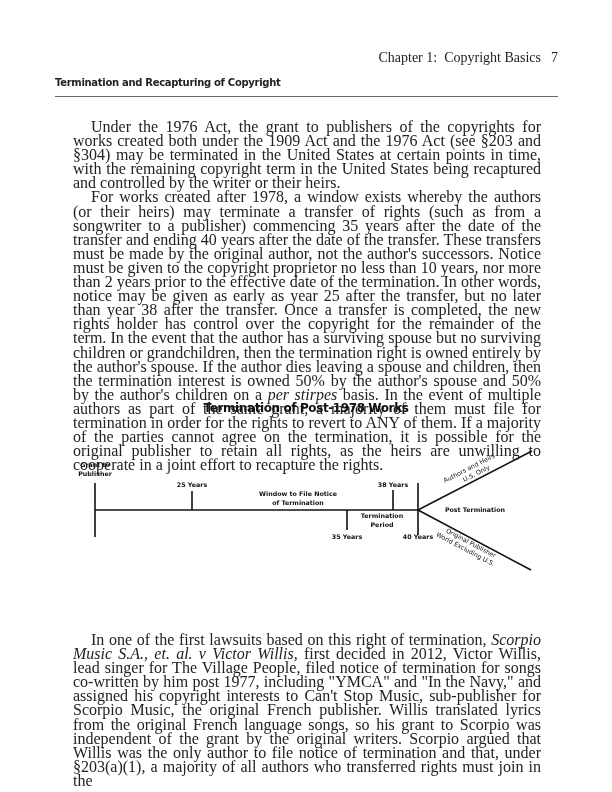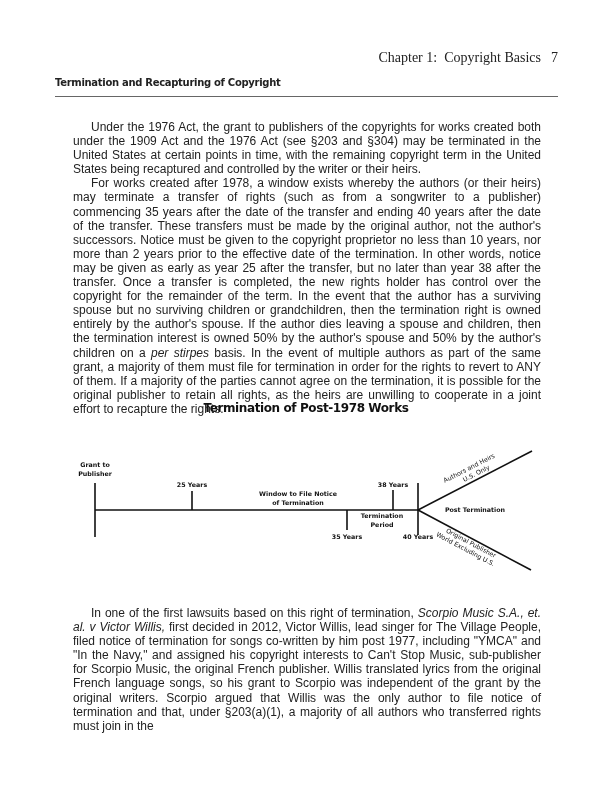--- a/index.html
+++ b/index.html
@@ -15,26 +15,26 @@
     position: absolute; left: 55px; top: 77px; width: 503px;
     font-family: "DejaVu Sans", sans-serif; font-size: 10px; font-weight: 600;
     color: #222; letter-spacing: -0.3px;
   }
   .rule {
     position: absolute; left: 55px; top: 96px; width: 503px; height: 0;
     border-top: 1px solid #666;
   }
   .body-block {
     position: absolute; left: 73px; width: 468px;
-    font-family: Liberation Sans, sans-serif; font-size: 12px; line-height: 14.1px;
+    font-family: Liberation Serif, serif; font-size: 16px; line-height: 14.1px;
     color: #222; text-align: justify;
   }
   .body-block p { margin: 0; text-indent: 18px; }
   .block-1 { top: 120px; }
-  .block-2 { top: 606px; }
+  .block-2 { top: 633px; }
   .diagram-title {
     position: absolute; left: 0; width: 612px; top: 401px; text-align: center;
     font-family: "DejaVu Sans", sans-serif; font-weight: bold; font-size: 12px;
     letter-spacing: -0.4px; color: #111;
   }
   svg.diagram { position: absolute; left: 0; top: 0; }
   .dlabel { font-family: "DejaVu Sans", sans-serif; font-size: 6.3px; fill: #111; }
   .dlabel-b { font-family: "DejaVu Sans", sans-serif; font-size: 6.3px; fill: #111; font-weight: bold; }
 </style>
 </head>

